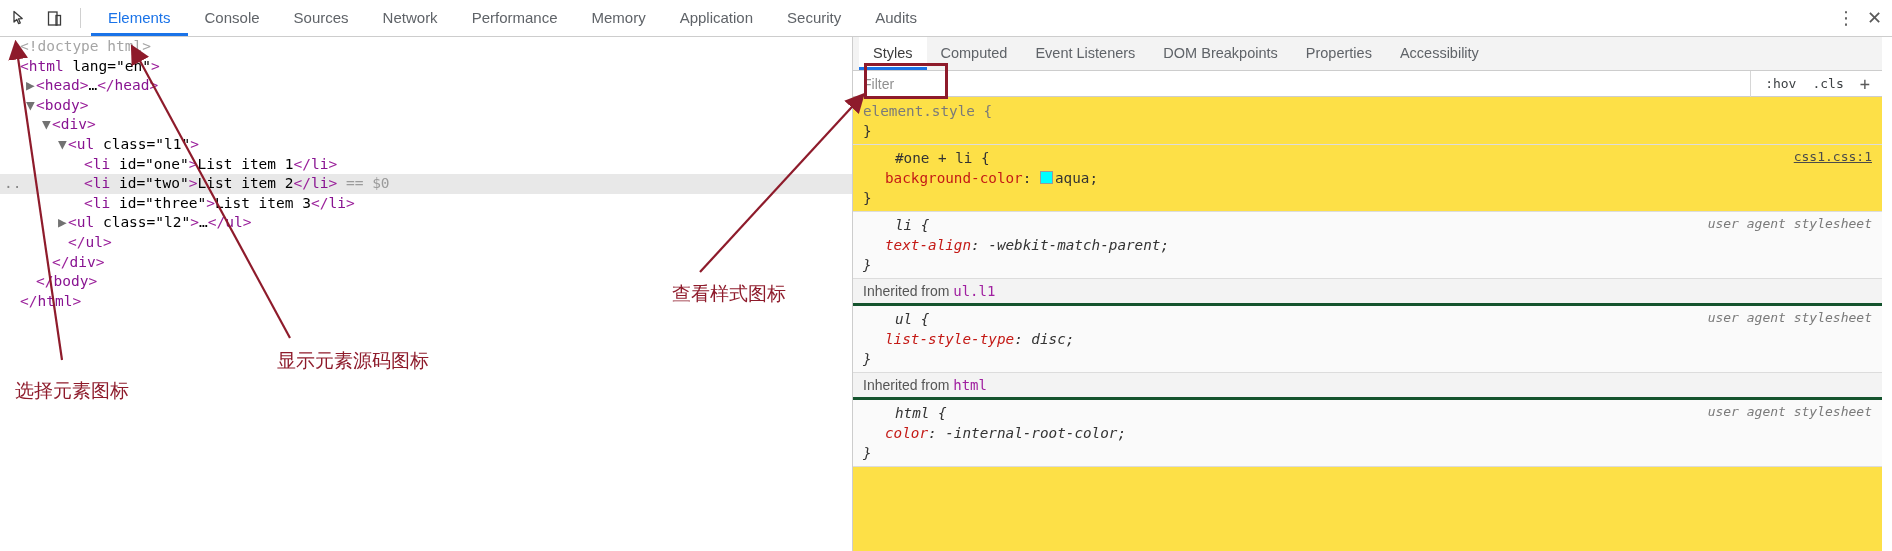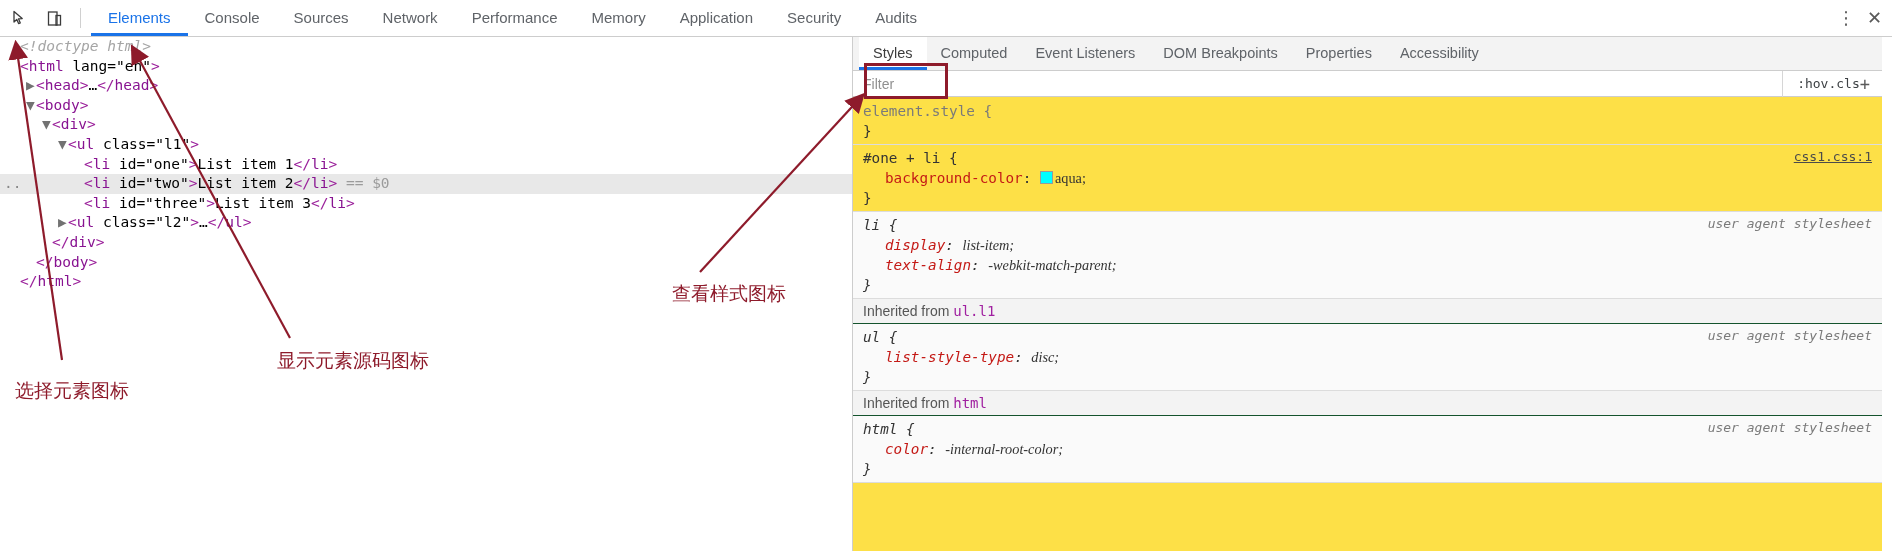--- a/index.html
+++ b/index.html
@@ -38,21 +38,21 @@
   .dom-pane {
     position: absolute; left: 0; top: 37px; width: 862px; height: 514px;
     background: #fff; overflow: hidden;
     font-family: "DejaVu Sans Mono", monospace; font-size: 14.5px;
   }
   .dom-line { height: 19.6px; line-height: 19.6px; white-space: pre; position: relative; }
   .dom-line.sel { background: #e8e8e8; }
   .selmark { position: absolute; left: 4px; top: 0; color: #888; }
   .tw { color: #9b219b; }         
   .tn { color: #881391; }          
-  .dt { color: #a5a5a5; font-style: italic; }          
+  .dt { color: #a5a5a5; }          
   .eq { color: #9b9b9b; }
   .arrow { color: #727272; display: inline-block; width: 10px; }
 
   
   .styles-pane {
     position: absolute; left: 852px; top: 37px; width: 1029px; height: 514px;
     background: #fde047; border-left: 1px solid #cdcdcd; overflow: hidden;
   }
   .sub-tabs {
     height: 34px; display: flex; align-items: flex-end;
@@ -64,44 +64,44 @@
     height: 33px; line-height: 33px; white-space: nowrap; box-sizing: border-box;
   }
   .stab.active { color: #3b3b3b; background: #fff; border-bottom: 3px solid #1a73e8; }
   .filter-row {
     height: 26px; display: flex; align-items: center;
     border-bottom: 1px solid #cdcdcd; background: #fff;
     font-size: 14px; color: #8a8a8a; padding-left: 10px; box-sizing: border-box;
   }
   .filter-input { flex: 1; color: #909090; font-size: 14px; }
   .hov-btns {
-    display: flex; align-items: center; 
+    display: flex; align-items: center; gap: 16px;
     font-family: "DejaVu Sans Mono", monospace; font-size: 13px;
     color: #3c4043; padding-right: 12px; border-left: 1px solid #d6d6d6;
     padding-left: 14px; height: 26px;
   }
   .plus { font-size: 17px; color: #5a5a5a; }
 
   .css-body {
     position: absolute; left: 0; top: 61px; right: 0; bottom: 0;
     overflow: hidden; font-family: "DejaVu Sans Mono", monospace; font-size: 14.3px;
   }
   .rule { position: relative; border-bottom: 1px solid #dcdcdc; padding: 3px 0 3px 0; }
   .rule.ua { background: #fafafa; font-style: italic; }
   .inh-head {
-    background: #f3f3f3; border-bottom: 1px solid #14532d;
+    background: #f3f3f3; border-bottom: 3px solid #14532d;
     font-family: "Liberation Sans", sans-serif; font-size: 14px;
     color: #555; padding: 4px 0 4px 10px;
   }
   .inh-head .el { font-family: "DejaVu Sans Mono", monospace; color: #a020a0; }
   .cl { white-space: pre; line-height: 20px; padding-left: 10px; color: #333; }
   .cl.ind { padding-left: 32px; }
-  .sel-txt { color: #333; }
+  .sel-txt { color: #333; margin-left: 32px; }
   .prop { color: #c41a16; }
-  .val { color: #333; font-family: Liberation Serif, serif; }
+  .val { color: #333; }
   .swatch {
     display: inline-block; width: 11px; height: 11px;
     border: 1px solid #999; vertical-align: -1px; margin-right: 2px;
   }
   .src {
     position: absolute; right: 10px; top: 4px;
     font-family: "DejaVu Sans Mono", monospace; font-size: 13px;
     color: #5a5a5a; font-style: normal;
   }
   .src.link { color: #4b4b4b; text-decoration: underline; }
@@ -157,20 +157,21 @@
         <div class="dom-line"><span style="display:inline-block;width:10px"></span><span class="arrow"></span><span><span class="dt">&lt;!doctype html&gt;</span></span></div>
         <div class="dom-line"><span style="display:inline-block;width:10px"></span><span class="arrow"></span><span><span class="tw">&lt;</span><span class="tn">html</span> lang="en"<span class="tw">&gt;</span></span></div>
         <div class="dom-line"><span style="display:inline-block;width:26px"></span><span class="arrow">▶</span><span><span class="tw">&lt;</span><span class="tn">head</span><span class="tw">&gt;</span>…<span class="tw">&lt;/</span><span class="tn">head</span><span class="tw">&gt;</span></span></div>
         <div class="dom-line"><span style="display:inline-block;width:26px"></span><span class="arrow">▼</span><span><span class="tw">&lt;</span><span class="tn">body</span><span class="tw">&gt;</span></span></div>
         <div class="dom-line"><span style="display:inline-block;width:42px"></span><span class="arrow">▼</span><span><span class="tw">&lt;</span><span class="tn">div</span><span class="tw">&gt;</span></span></div>
         <div class="dom-line"><span style="display:inline-block;width:58px"></span><span class="arrow">▼</span><span><span class="tw">&lt;</span><span class="tn">ul</span> class="l1"<span class="tw">&gt;</span></span></div>
         <div class="dom-line"><span style="display:inline-block;width:74px"></span><span class="arrow"></span><span><span class="tw">&lt;</span><span class="tn">li</span> id="one"<span class="tw">&gt;</span>List item 1<span class="tw">&lt;/</span><span class="tn">li</span><span class="tw">&gt;</span></span></div>
         <div class="dom-line sel"><span class="selmark">..</span><span style="display:inline-block;width:74px"></span><span class="arrow"></span><span><span class="tw">&lt;</span><span class="tn">li</span> id="two"<span class="tw">&gt;</span>List item 2<span class="tw">&lt;/</span><span class="tn">li</span><span class="tw">&gt;</span> <span class="eq">== $0</span></span></div>
         <div class="dom-line"><span style="display:inline-block;width:74px"></span><span class="arrow"></span><span><span class="tw">&lt;</span><span class="tn">li</span> id="three"<span class="tw">&gt;</span>List item 3<span class="tw">&lt;/</span><span class="tn">li</span><span class="tw">&gt;</span></span></div>
         <div class="dom-line"><span style="display:inline-block;width:58px"></span><span class="arrow">▶</span><span><span class="tw">&lt;</span><span class="tn">ul</span> class="l2"<span class="tw">&gt;</span>…<span class="tw">&lt;/</span><span class="tn">ul</span><span class="tw">&gt;</span></span></div>
+        <div class="dom-line"><span style="display:inline-block;width:58px"></span><span class="arrow"></span><span><span class="tw">&lt;/</span><span class="tn">ul</span><span class="tw">&gt;</span></span></div>
         <div class="dom-line"><span style="display:inline-block;width:42px"></span><span class="arrow"></span><span><span class="tw">&lt;/</span><span class="tn">div</span><span class="tw">&gt;</span></span></div>
         <div class="dom-line"><span style="display:inline-block;width:26px"></span><span class="arrow"></span><span><span class="tw">&lt;/</span><span class="tn">body</span><span class="tw">&gt;</span></span></div>
         <div class="dom-line"><span style="display:inline-block;width:10px"></span><span class="arrow"></span><span><span class="tw">&lt;/</span><span class="tn">html</span><span class="tw">&gt;</span></span></div>
       </div>
   </div>
 
   <div class="styles-pane">
 
     <div class="sub-tabs">
       <div class="stab active">Styles</div>
@@ -198,21 +199,20 @@
           </div>
           <div class="rule">
             <div class="src link">css1.css:1</div>
             <div class="cl"><span class="sel-txt">#one + li {</span></div>
             <div class="cl ind"><span class="prop">background-color</span>: <span class="swatch" style="background:#00ffff"></span><span class="val">aqua;</span></div>
             <div class="cl">}</div>
           </div>
           <div class="rule ua">
             <div class="src ua">user agent stylesheet</div>
             <div class="cl"><span class="sel-txt">li {</span></div>
-            <div class="cl ind"><span class="prop">display</span>: <span class="val">list-item;</span></div>
             <div class="cl ind"><span class="prop">text-align</span>: <span class="val">-webkit-match-parent;</span></div>
             <div class="cl">}</div>
           </div>
           <div class="inh-head"><span>Inherited from </span><span class="el">ul.l1</span></div>
           <div class="rule ua">
             <div class="src ua">user agent stylesheet</div>
             <div class="cl"><span class="sel-txt">ul {</span></div>
             <div class="cl ind"><span class="prop">list-style-type</span>: <span class="val">disc;</span></div>
             <div class="cl">}</div>
           </div>

